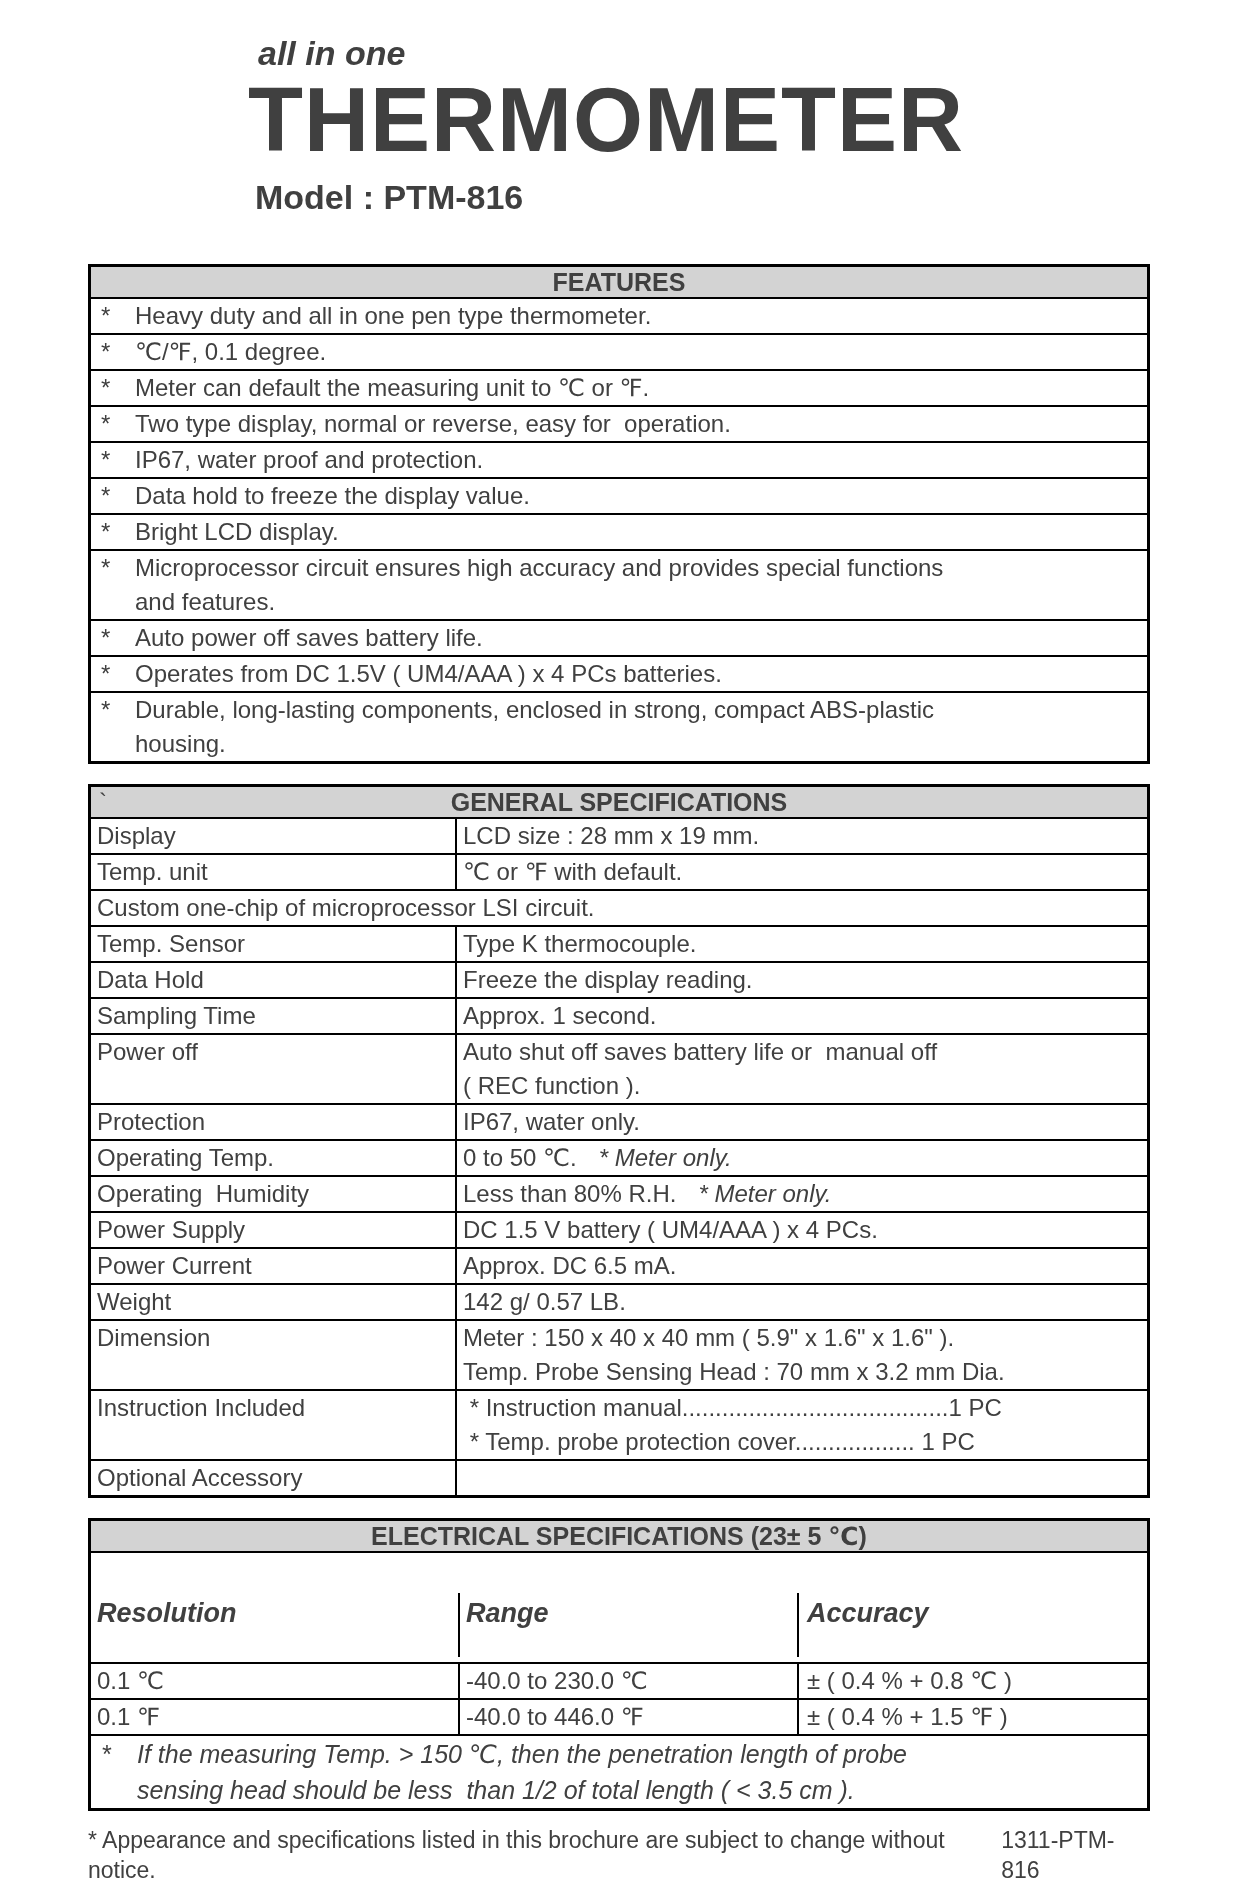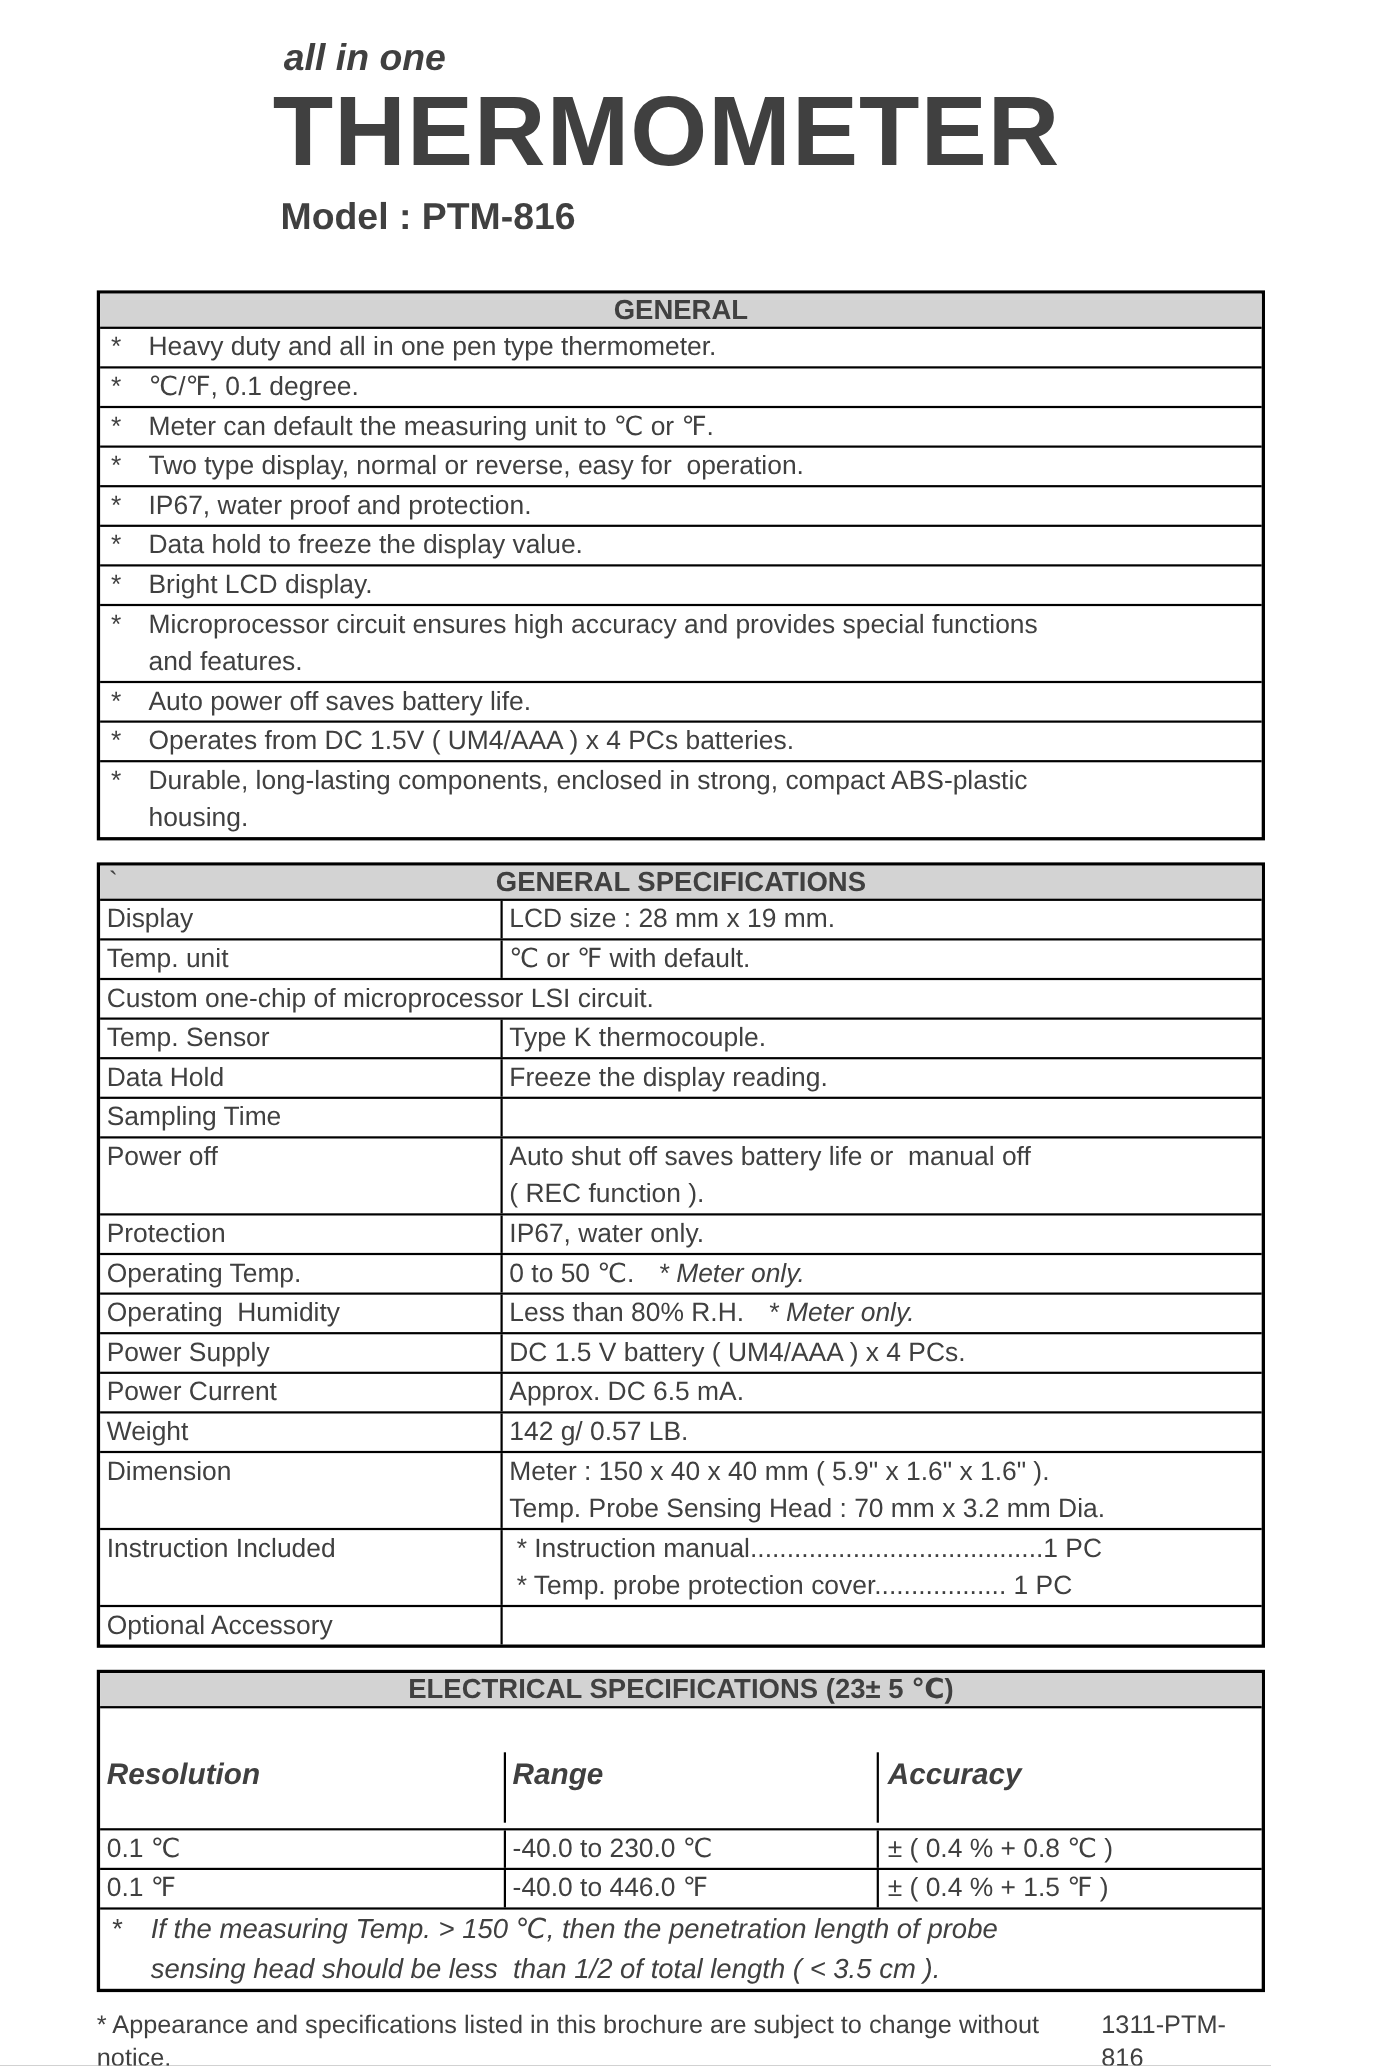--- a/index.html
+++ b/index.html
@@ -54,21 +54,21 @@
 </head>
 <body>
 
 <div class="page">
 
   <div class="tagline">all in one</div>
   <div class="product-title">THERMOMETER</div>
   <div class="model">Model : PTM-816</div>
 
   <div class="tbl features-table">
-    <div class="sec-header">GENERAL</div>
+    <div class="sec-header">FEATURES</div>
 
     <div class="feat-row">
         <span class="feat-star">*</span>
         <span class="feat-text">Heavy duty and all in one pen type thermometer.</span>
       </div>
     <div class="feat-row">
         <span class="feat-star">*</span>
         <span class="feat-text">℃/℉, 0.1 degree.</span>
       </div>
     <div class="feat-row">
@@ -131,20 +131,21 @@
     <div class="spec-row">
         <div class="spec-label">Temp. Sensor</div>
         <div class="spec-value">Type K thermocouple.</div>
       </div>
     <div class="spec-row">
         <div class="spec-label">Data Hold</div>
         <div class="spec-value">Freeze the display reading.</div>
       </div>
     <div class="spec-row">
         <div class="spec-label">Sampling Time</div>
+        <div class="spec-value">Approx. 1 second.</div>
       </div>
     <div class="spec-row">
         <div class="spec-label">Power off</div>
         <div class="spec-value">Auto shut off saves battery life or  manual off
 ( REC function ).</div>
       </div>
     <div class="spec-row">
         <div class="spec-label">Protection</div>
         <div class="spec-value">IP67, water only.</div>
       </div>

